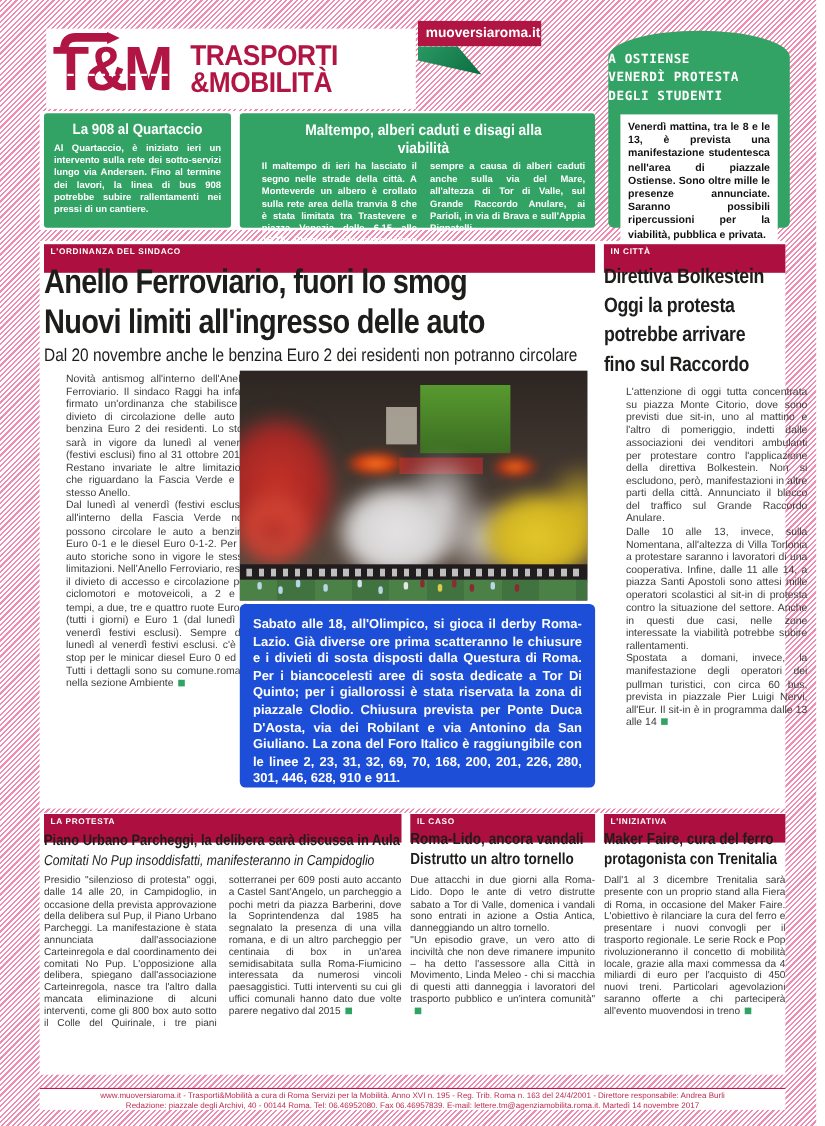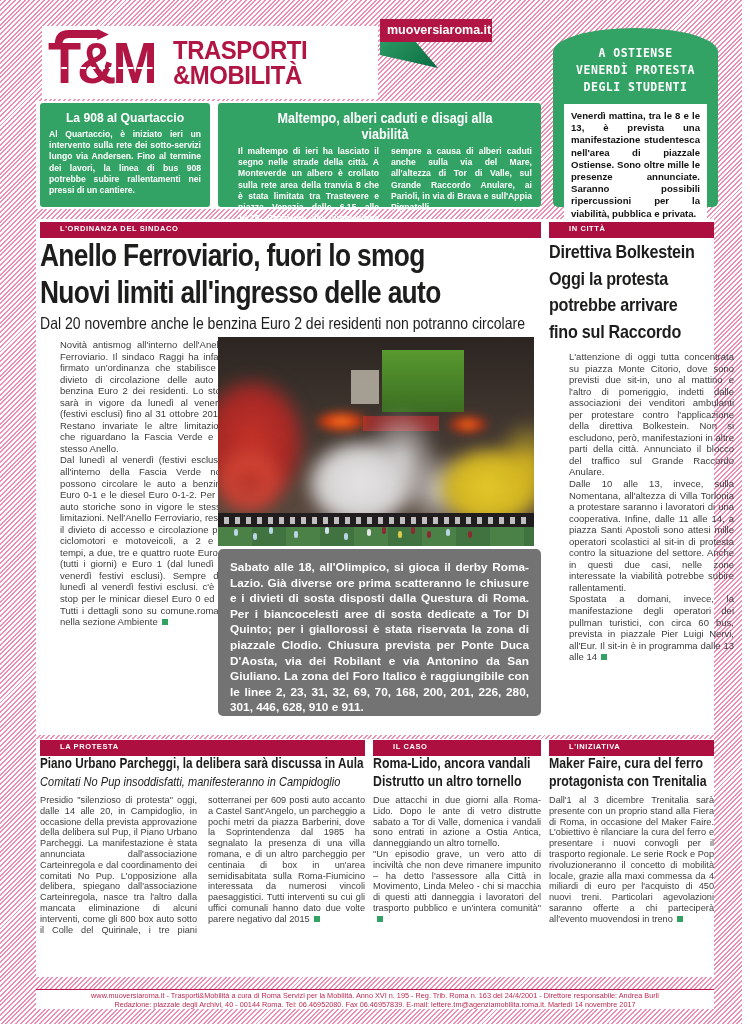--- a/index.html
+++ b/index.html
@@ -18,36 +18,36 @@
   
   .logo-panel{left:42px;top:26px;width:336px;height:73px;background:#fff;display:flex;align-items:center;padding:0 6px;box-sizing:border-box;}
   .tm-mark{position:relative;font-size:57px;font-weight:900;color:#b11543;letter-spacing:-4px;line-height:60px;transform:scaleX(.95);transform-origin:0 50%;}
   .tm-dash{position:absolute;left:4px;top:34px;width:146px;border-top:2.5px dashed #fff;}
   .tm-arrow{position:absolute;left:6px;top:-4px;}
   .logo-words{margin-left:14px;color:#b11543;font-weight:800;font-size:26px;line-height:25px;letter-spacing:-0.5px;transform:scaleX(.92);transform-origin:0 50%;}
   .ribbon{left:380px;top:19px;width:112px;height:23px;background:#b11543;color:#fff;font-size:12.5px;font-weight:700;line-height:23px;padding-left:7px;box-sizing:border-box;}
   .fold{left:380px;top:42px;width:58px;height:26px;background:linear-gradient(135deg,#2a9a63,#0c6b40);clip-path:polygon(0 0,62% 0,100% 100%,0 50%);}
   
   .sign{left:553px;top:28px;width:165px;height:179px;background:#33a365;border-radius:82px 82px 5px 5px / 24px 24px 5px 5px;box-sizing:border-box;}
-  .sign-title{margin-top:17px;font-family:"DejaVu Sans Mono",monospace;font-weight:700;font-size:11.5px;line-height:17px;color:#fff;text-align:center;white-space:pre-line;letter-spacing:.5px;}
+  .sign-title{margin-top:17px;font-family:"DejaVu Sans Mono",monospace;font-weight:700;font-size:11.5px;line-height:17px;color:#fff;text-align:left;white-space:pre-line;letter-spacing:.5px;}
   .sign-box{margin:8px 11px 0;background:#fff;padding:6px 7px;font-size:9.6px;line-height:12.2px;font-weight:700;color:#121212;text-align:justify;}
   
   .brief{background:#33a365;border-radius:3px;box-sizing:border-box;padding:7px 9px;color:#fff;}
   .brief1{left:40px;top:103px;width:170px;height:104px;}
   .brief2{left:218px;top:103px;width:323px;height:104px;padding-left:20px;}
   .brief-title{text-align:center;font-weight:800;font-size:13.5px;margin-bottom:4px;transform:scaleX(.9);transform-origin:50% 0;}
   .brief-body{font-weight:700;font-size:8.6px;line-height:11.2px;text-align:justify;}
   .cols2{column-count:2;column-gap:12px;}
   
   .panel-main{left:36px;top:219px;width:678px;height:516px;}
   .panel-bottom{left:36px;top:739px;width:678px;height:238px;}
   .panel-footer{left:36px;top:989px;width:678px;height:20px;background:#fff;border-top:1.5px solid #c2164a;text-align:center;color:#bb2a50;padding-top:1px;box-sizing:border-box;}
   .footer-line{font-size:7.3px;line-height:9px;white-space:nowrap;}
   
-  .kicker{height:16px;background:#ad1040;color:#fff;font-size:7.5px;font-weight:700;letter-spacing:.6px;line-height:14px;padding-left:20px;box-sizing:border-box;}
+  .kicker{height:26px;background:#ad1040;color:#fff;font-size:7.5px;font-weight:700;letter-spacing:.6px;line-height:14px;padding-left:6px;box-sizing:border-box;}
   #k-main{left:40px;top:222px;width:501px;}
   #k-city{left:549px;top:222px;width:165px;}
   #k-dec{left:40px;top:740px;width:325px;}
   #k-case{left:373px;top:740px;width:168px;}
   #k-ini{left:549px;top:740px;width:165px;}
   .cond{transform:scaleX(.85);transform-origin:0 0;}
   .preline{white-space:pre-line;}
   .hl{font-weight:800;color:#1d1d1b;}
   .h-main{left:40px;top:238px;width:594px;font-size:31px;line-height:36.5px;letter-spacing:-0.8px;}
   .h-sub{left:40px;top:314px;width:594px;font-size:16.5px;color:#1d1d1b;}
@@ -61,21 +61,21 @@
   .bodytxt p{margin:0;}
   .body-left{left:40px;top:339px;width:166px;}
   .body-city{left:549px;top:351px;width:165px;}
   .bodysm{font-size:9.2px;line-height:10.8px;text-align:justify;color:#3c3c3c;}
   .bodysm p{margin:0;}
   .body-dec{left:40px;top:795px;width:325px;column-count:2;column-gap:11px;}
   .body-case{left:373px;top:795px;width:168px;}
   .body-ini{left:549px;top:795px;width:165px;}
   .em{display:inline-block;width:6px;height:6px;background:#33a365;margin-left:4px;}
   
-  .caption{left:218px;top:549px;width:323px;height:167px;box-sizing:border-box;padding:11px 12px;background:#737373;border-radius:5px;color:#fff;font-weight:700;font-size:11.8px;line-height:15.6px;text-align:justify;}
+  .caption{left:218px;top:549px;width:323px;height:167px;box-sizing:border-box;padding:11px 12px;background:#1d4ed8;border-radius:5px;color:#fff;font-weight:700;font-size:11.8px;line-height:15.6px;text-align:justify;}
   
   .photo{left:218px;top:337px;width:316px;height:209px;overflow:hidden;background:#38302d;}
   .photo > div{position:absolute;}
   .ph-stands{left:0;top:0;width:100%;height:90%;background:linear-gradient(180deg,#2c2521 0%,#453a33 55%,#57473d 78%);}
   .ph-screen{left:52%;top:6%;width:26%;height:30%;background:linear-gradient(180deg,#58992f,#3c6e22);}
   .ph-sign2{left:42%;top:16%;width:9%;height:16%;background:#b9b1a4;opacity:.85;}
   .ph-redbanner{left:46%;top:38%;width:24%;height:7%;background:#a83030;opacity:.8;}
   .ph-flare{border-radius:50%;filter:blur(4px);}
   .f1{left:30%;top:35%;width:18%;height:11%;background:radial-gradient(closest-side,#ff8424,#d43a10 60%,rgba(0,0,0,0));}
   .f2{left:72%;top:37%;width:14%;height:10%;background:radial-gradient(closest-side,#ff7a1e,#b43214 60%,rgba(0,0,0,0));}

